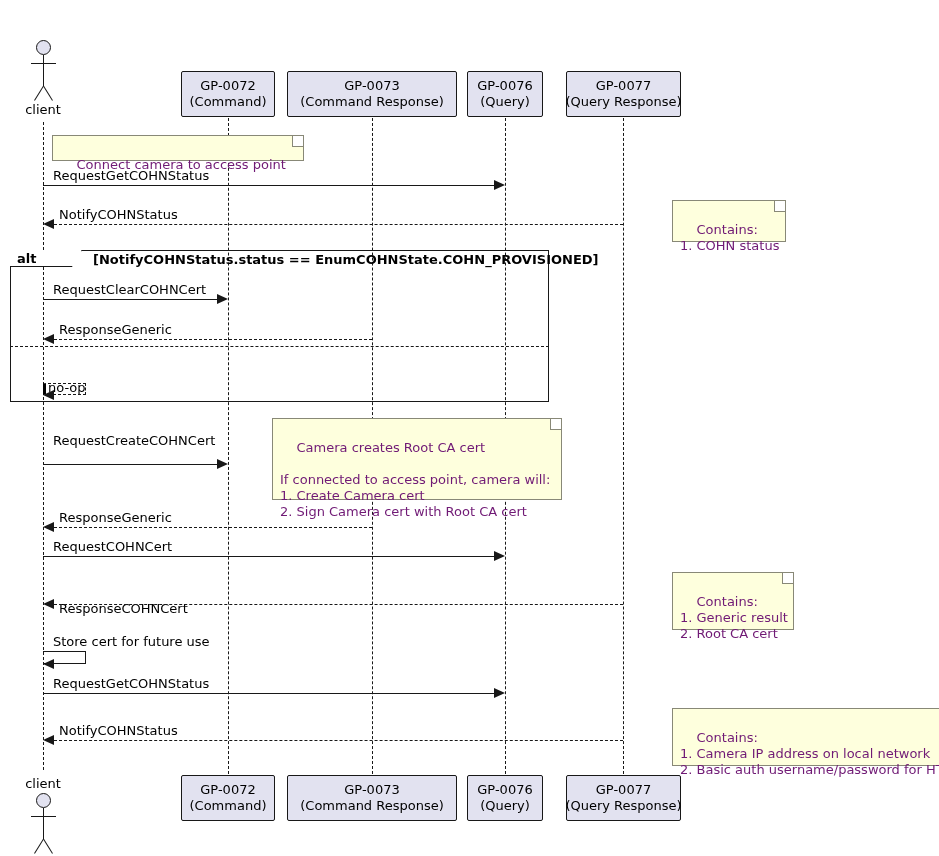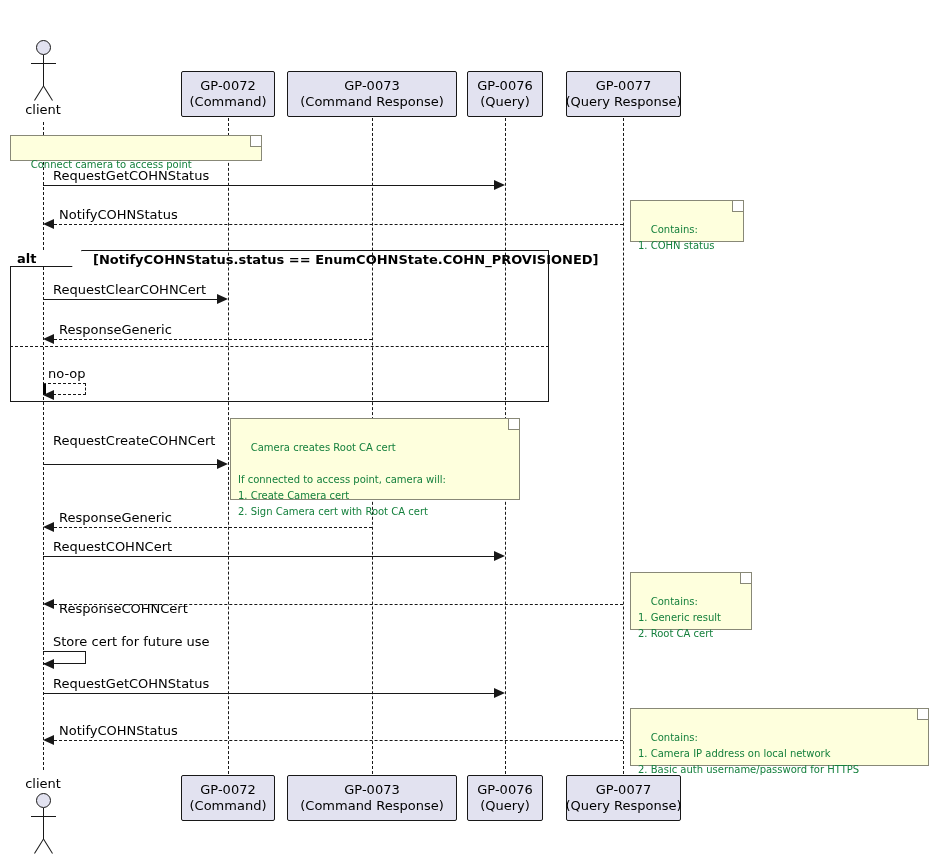--- a/index.html
+++ b/index.html
@@ -120,25 +120,26 @@
     border: 1px solid #181818;
     border-left: none;
     box-sizing: border-box;
   }
   
   .note {
     position: absolute;
     background: #FEFFDD;
     border: 1px solid #888877;
     box-sizing: border-box;
-    font-size: 10px;
+    font-size: 13px;
     line-height: 16px;
-    color: #15803d;
+    color: #701a75;
     padding: 5px 8px 5px 7px;
     white-space: pre;
+    margin-left: 42px;
   }
   .note-fold {
     position: absolute;
     top: 0;
     right: 0;
     width: 11px;
     height: 11px;
     background: #ffffff;
     border-left: 1px solid #888877;
     border-bottom: 1px solid #888877;
@@ -265,21 +266,21 @@
   <div class="msg-line" style="left:43px; top:299px; width:175px;"></div>
   <div class="arrow-right" style="left:217px; top:294px;"></div>
 
 
   <div class="msg-label" style="left:59px; top:322px;">ResponseGeneric</div>
   <div class="msg-line dotted" style="left:54px; top:339px; width:318px;"></div>
   <div class="arrow-left" style="left:43px; top:334px;"></div>
 
   <div class="frag-divider" style="left:10px; top:346px; width:539px;"></div>
 
-  <div class="msg-label" style="left:48px; top:366px;">no-op</div>
+  <div class="msg-label" style="left:48px; top:380px;">no-op</div>
   <div class="self-msg" style="left:43px; top:383px; width:43px; height:12px; border-style:dashed;"></div>
   <div class="arrow-left" style="left:43px; top:390px;"></div>
 
   <div class="note" style="left:230px; top:418px; width:290px; height:82px;">
     <span>Camera creates Root CA cert
 
 If connected to access point, camera will:
 1. Create Camera cert
 2. Sign Camera cert with Root CA cert</span>
     <span class="note-fold-tri"></span>

